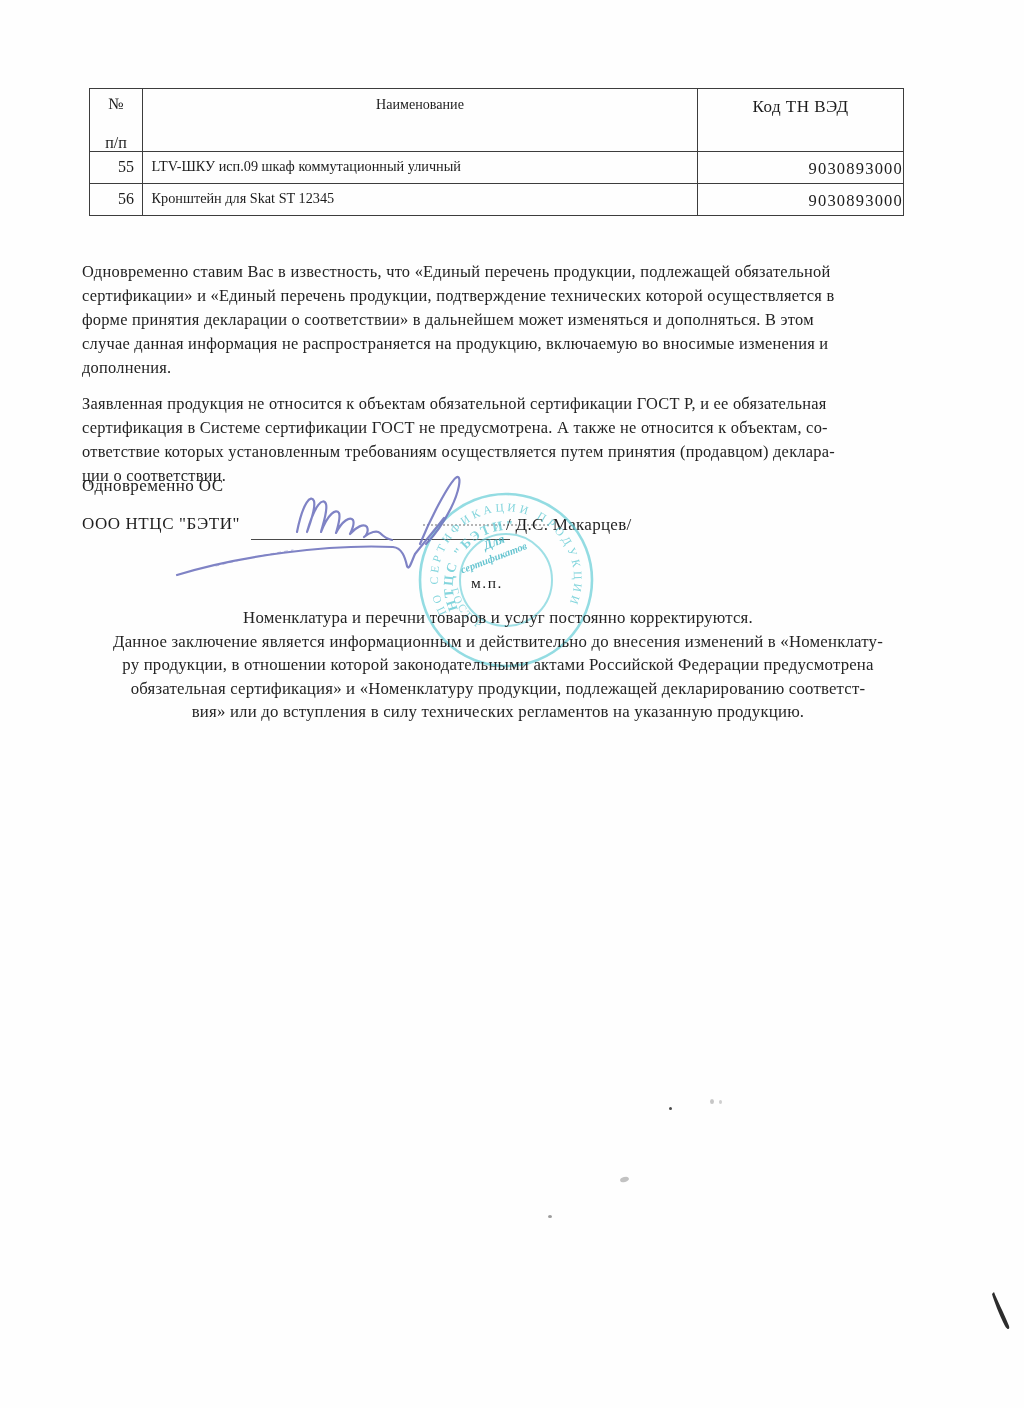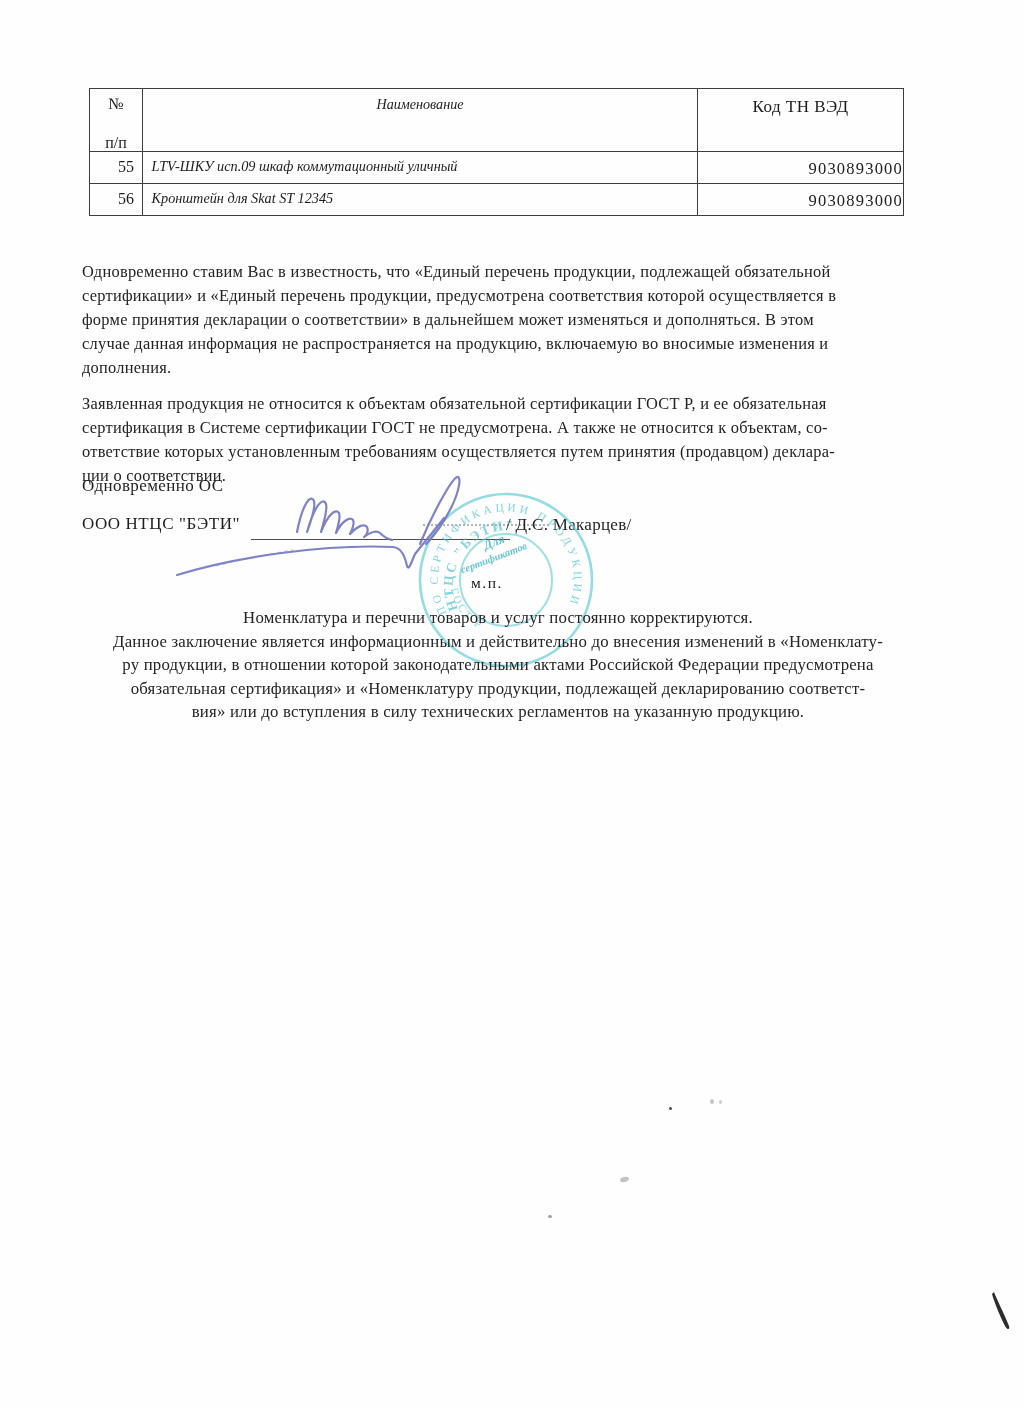--- a/index.html
+++ b/index.html
@@ -20,21 +20,21 @@
     font-family: "Liberation Serif", serif;
     color: #1c1c1c;
   }
   table.products td {
     border: 1.4px solid #3d3d3d;
     padding: 0;
     vertical-align: top;
     overflow: hidden;
   }
   td.c-num  { width: 52px; }
-  td.c-name { width: 554px; font-style: italic; }
+  td.c-name { width: 554px; }
   td.c-code { width: 205px; }
   tr.hdr td { height: 61px; }
   tr.row td { height: 31px; }
   .hdr-num { text-align: center; font-size: 16px; line-height: 17px; padding-top: 6px; }
   .hdr-num .l2 { margin-top: 22px; }
   .hdr-name { text-align: center; font-size: 15px; padding-top: 7px;
               transform: scaleX(.94); transform-origin: center top; }
   .hdr-code { text-align: center; font-size: 17px; padding-top: 8px; letter-spacing: .5px; }
   .cell-num  { text-align: right; font-size: 16px; padding: 6px 8px 0 0; }
   .cell-name { text-align: left; font-size: 15px; padding: 6px 0 0 9px; white-space: nowrap;
@@ -120,21 +120,21 @@
         </td>
         <td class="c-code">
           <div class="cell-code">9030893000</div>
         </td>
       </tr>
     </tbody>
   </table>
 
   <div class="bodytext" style="top:260px">
     <div class="ln">Одновременно ставим Вас в известность, что «Единый перечень продукции, подлежащей обязательной</div>
-    <div class="ln">сертификации» и «Единый перечень продукции, предусмотрена соответствия которой осуществляется в</div>
+    <div class="ln">сертификации» и «Единый перечень продукции, подтверждение технических которой осуществляется в</div>
     <div class="ln">форме принятия декларации о соответствии» в дальнейшем может изменяться и дополняться. В этом</div>
     <div class="ln">случае данная информация не распространяется на продукцию, включаемую во вносимые изменения и</div>
     <div class="ln">дополнения.</div>
   </div>
 
   <div class="bodytext" style="top:392px">
     <div class="ln">Заявленная продукция не относится к объектам обязательной сертификации  ГОСТ Р, и ее обязательная</div>
     <div class="ln">сертификация в Системе сертификации ГОСТ не предусмотрена. А также не относится к объектам, со-</div>
     <div class="ln">ответствие которых установленным требованиям осуществляется путем принятия (продавцом) деклара-</div>
     <div class="ln">ции о соответствии.</div>

